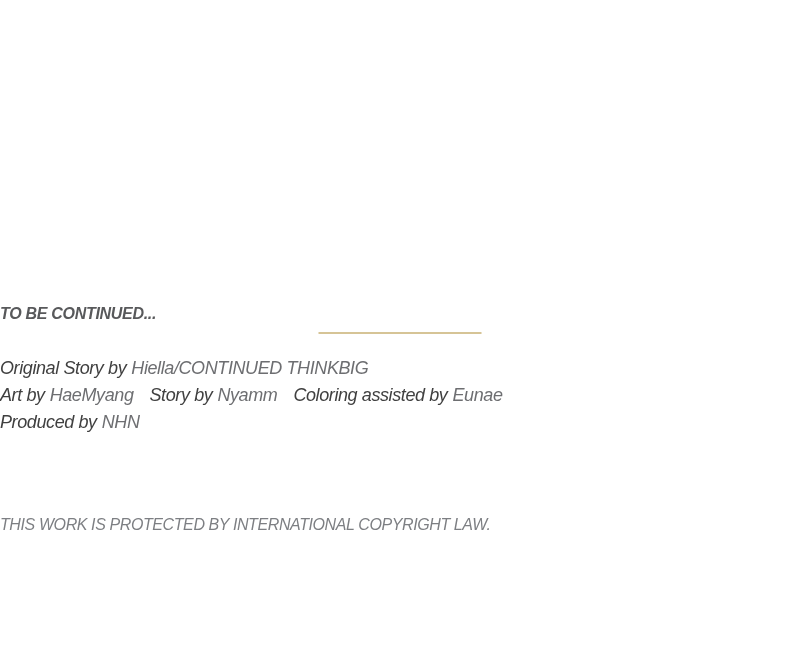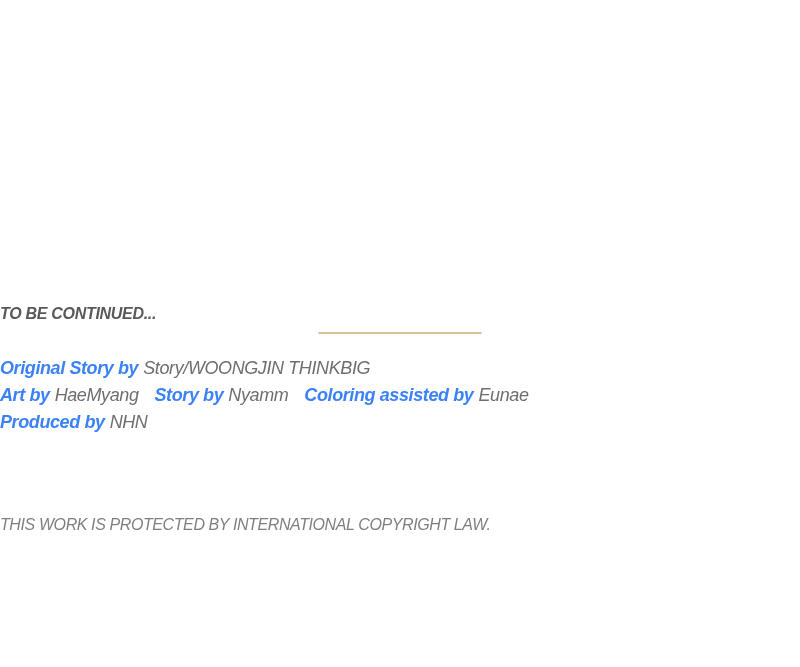--- a/index.html
+++ b/index.html
@@ -41,23 +41,22 @@
   .credit-line {
     font-size: 18px;
     letter-spacing: -0.4px;
     color: #6d6e71;
   }
   .credit-line-1 { top: 358px; }
   .credit-line-2 { top: 385px; }
   .credit-line-3 { top: 412px; }
   .credit-line-4 { top: 451px; }
   .credit-label {
-    color: #3b82f6;
+    color: #404040;
     margin-right: 0.28em;
-    font-weight: bold;
   }
   .credit-value {
     color: #6d6e71;
   }
   .credit-group + .credit-group {
     margin-left: 16px;
   }
   .copyright-line {
     top: 516px;
     font-size: 16px;
@@ -68,21 +67,21 @@
 </head>
 <body>
 
 <div class="page">
 
   <div class="centered tbc-heading">TO BE CONTINUED...</div>
 
   <div class="divider"></div>
 
   <div class="centered credit-line credit-line-1">
-    <span class="credit-label">Original Story by</span><span class="credit-value">Story/WOONGJIN THINKBIG</span>
+    <span class="credit-label">Original Story by</span><span class="credit-value">Hiella/CONTINUED THINKBIG</span>
   </div>
 
   <div class="centered credit-line credit-line-2">
     <span class="credit-group"><span class="credit-label">Art by</span><span class="credit-value">HaeMyang</span></span><span class="credit-group"><span class="credit-label">Story by</span><span class="credit-value">Nyamm</span></span><span class="credit-group"><span class="credit-label">Coloring assisted by</span><span class="credit-value">Eunae</span></span>
   </div>
 
   <div class="centered credit-line credit-line-3">
     <span class="credit-label">Produced by</span><span class="credit-value">NHN</span>
   </div>
 

